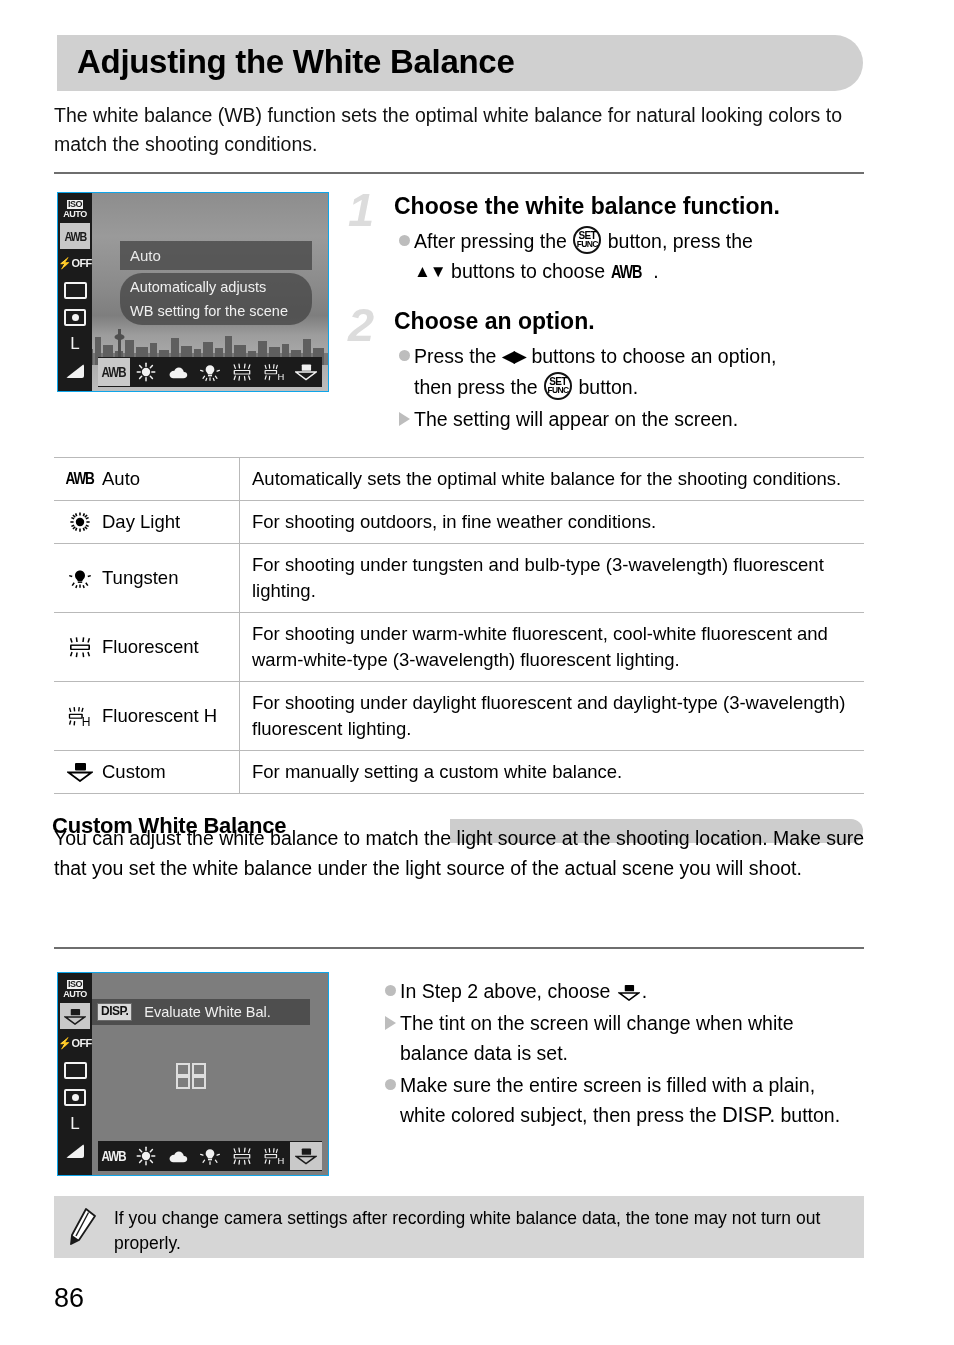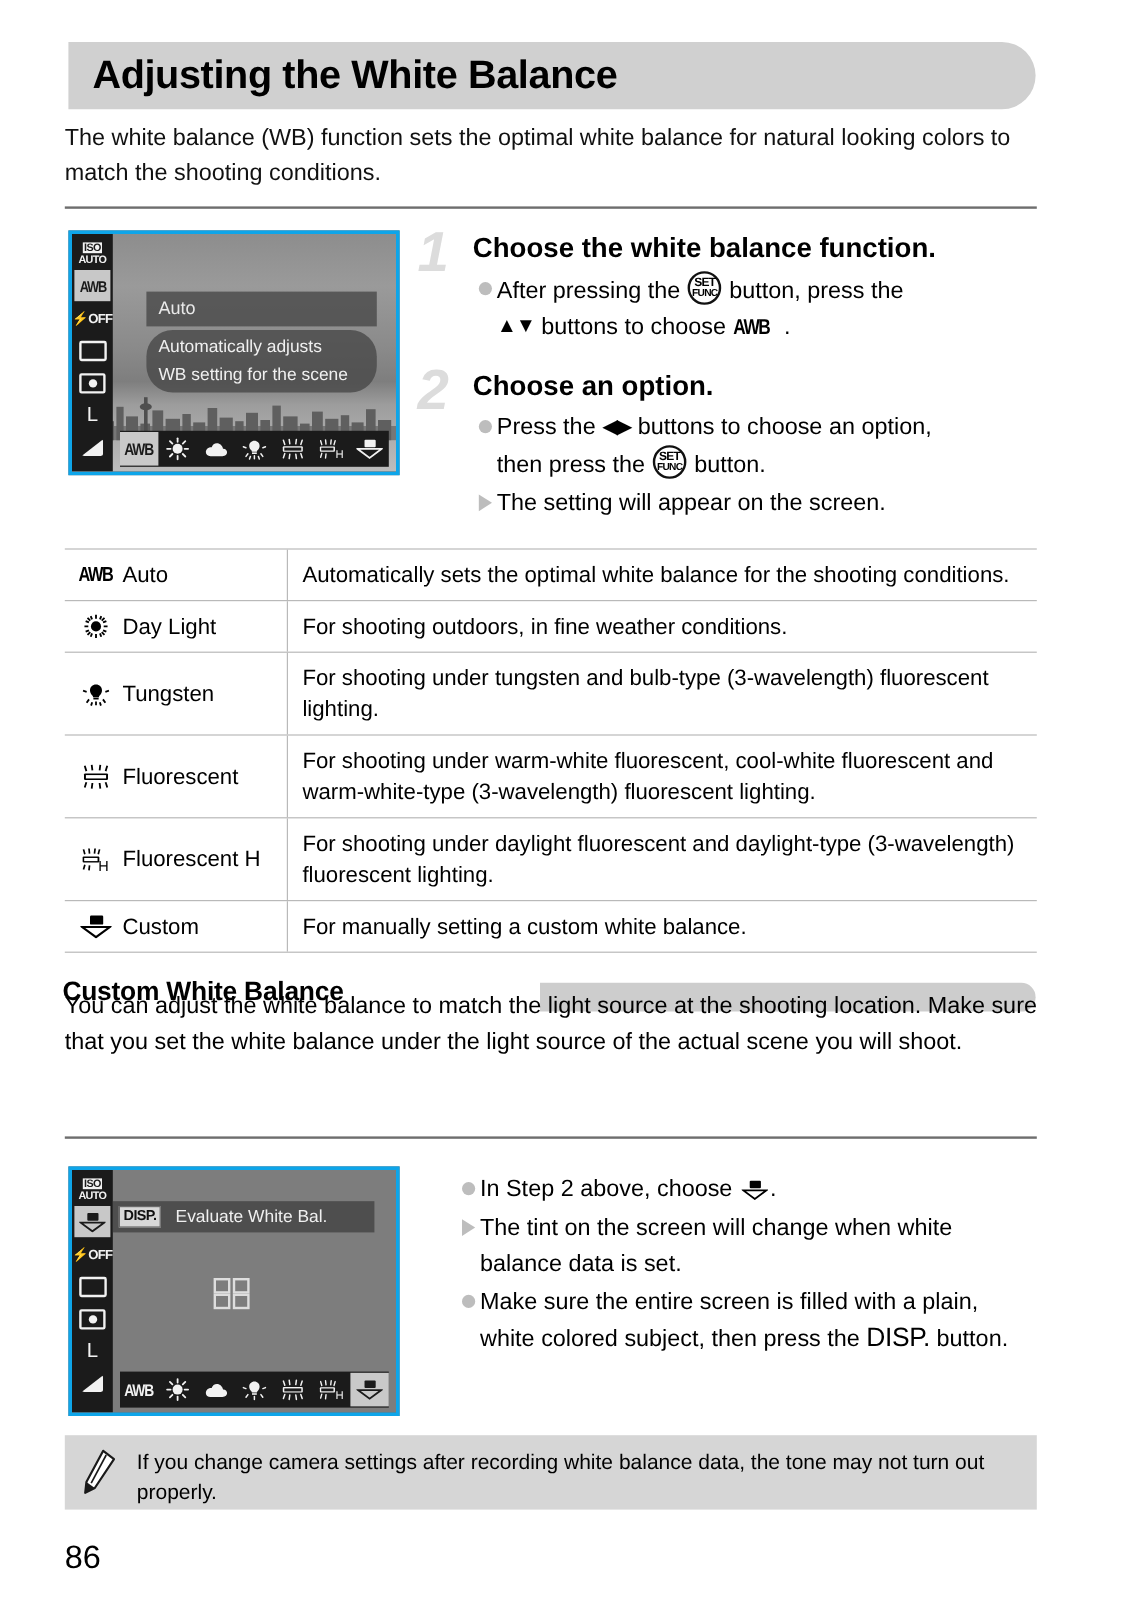--- a/index.html
+++ b/index.html
@@ -60,21 +60,21 @@
     background: #6e6e6e;
     height: 2px;
   }
   .rule-top { left: 54px; top: 172px; width: 810px; }
   .rule-mid { left: 54px; top: 947px; width: 810px; }
 
   
   .lcd {
     position: absolute;
     background: #6f6f6f;
-    border: 3px solid #0ea5e9;
+    border: 1px solid #0ea5e9;
     overflow: hidden;
   }
   .lcd-1 { left: 57px; top: 192px; width: 270px; height: 198px; }
   .lcd-2 { left: 57px; top: 972px; width: 270px; height: 202px; }
 
   
   .lcd-photo {
     position: absolute;
     left: 0; top: 0;
     width: 100%; height: 100%;

